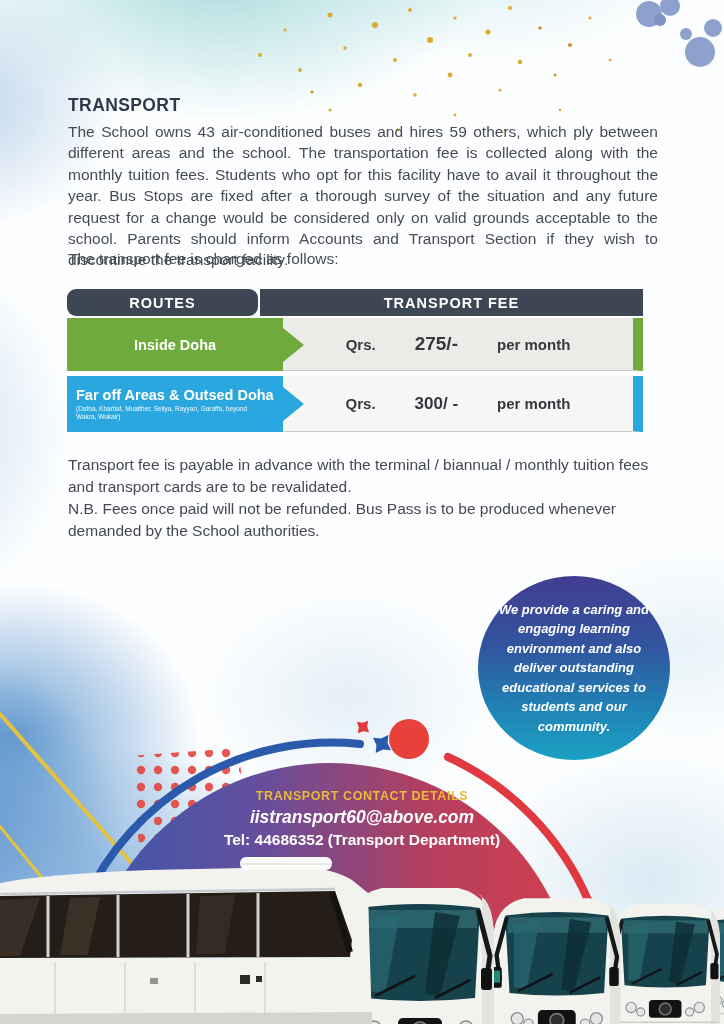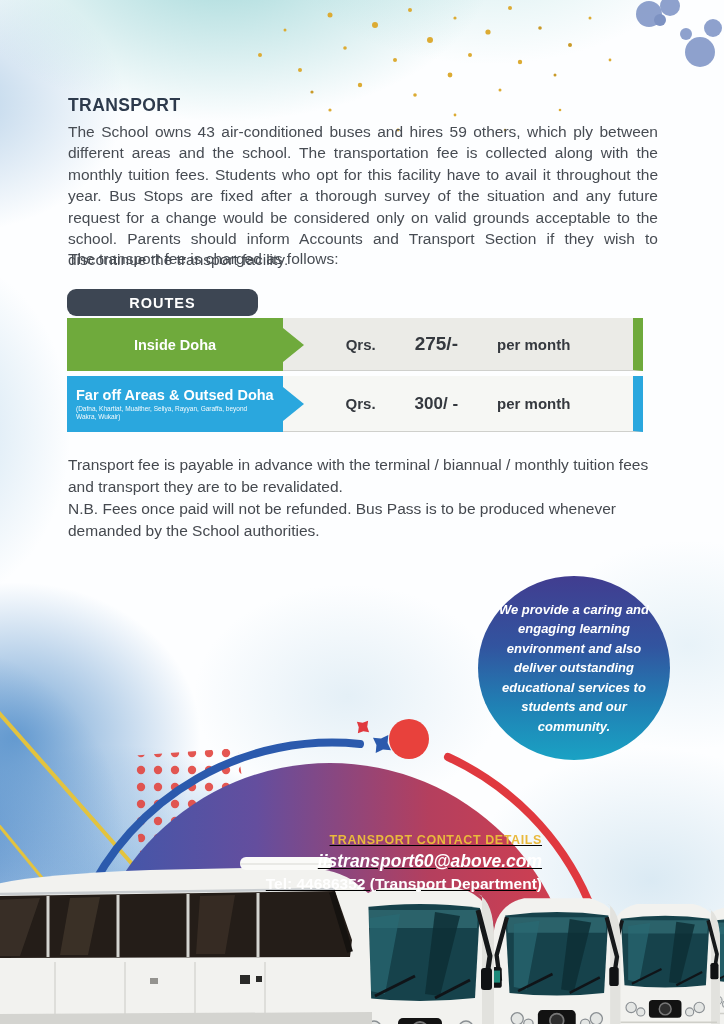--- a/index.html
+++ b/index.html
@@ -56,21 +56,21 @@
   .fee-cell .qrs,.fee-cell .per{font-size:15px;font-weight:700;}
   .fee-cell .amt{font-size:19px;font-weight:700;margin:0 4px;text-align:right;}
   .fee-row.second .amt{font-size:17px;}
   
   .badge{position:absolute;left:478px;top:576px;width:192px;height:184px;border-radius:50%;
     background:linear-gradient(180deg,#413d90 0%,#32549f 38%,#2080b4 70%,#1aa2c4 100%);
     display:flex;align-items:center;justify-content:center;}
   .badge-text{width:158px;color:#fff;font-size:13px;font-weight:700;font-style:italic;
     line-height:1.5;text-align:center;}
   
-  .contact{position:absolute;left:182px;top:833px;width:360px;text-align:right;text-decoration:underline;}
+  .contact{position:absolute;left:182px;top:789px;width:360px;text-align:center;}
   .contact-title{font-size:12.5px;font-weight:700;letter-spacing:.6px;color:#e9b93c;margin-bottom:4px;}
   .contact-email{font-size:17.5px;font-weight:700;font-style:italic;color:#fff;margin-bottom:3px;}
   .contact-phone{font-size:15.5px;font-weight:700;color:#fff;}
 </style>
 </head>
 <body>
 
 <div class="page">
 
   <svg class="art" viewBox="0 0 724 1024" aria-hidden="true">
@@ -209,20 +209,21 @@
     </g>
   </svg>
 
   <div class="heading">TRANSPORT</div>
   <div class="intro">The School owns 43 air-conditioned buses and hires 59 others, which ply between different areas and the school. The transportation fee is collected along with the monthly tuition fees. Students who opt for this facility have to avail it throughout the year. Bus Stops are fixed after a thorough survey of the situation and any future request for a change would be considered only on valid grounds acceptable to the school. Parents should inform Accounts and Transport Section if they wish to discontinue the transport facility.</div>
   <div class="intro-follow">The transport fee is charged as follows:</div>
 
   <div class="fee-table">
     <div class="fee-header">
       <div class="hcell h1">ROUTES</div>
+      <div class="hcell h2">TRANSPORT FEE</div>
     </div>
     <div class="fee-row">
       <div class="route-cell green">
         <div class="route-title">Inside Doha</div>
       </div>
       <div class="fee-cell g">
         <span class="qrs">Qrs.</span>
         <span class="amt">275/-</span>
         <span class="per">per month</span>
       </div>
@@ -234,21 +235,21 @@
       </div>
       <div class="fee-cell b">
         <span class="qrs">Qrs.</span>
         <span class="amt">300/ -</span>
         <span class="per">per month</span>
       </div>
     </div>
   </div>
 
   <div class="notes">
-    <p>Transport fee is payable in advance with the terminal / biannual / monthly tuition fees and transport they are to be revalidated.</p>
+    <p>Transport fee is payable in advance with the terminal / biannual / monthly tuition fees and transport cards are to be revalidated.</p>
     <p>N.B. Fees once paid will not be refunded. Bus Pass is to be produced whenever demanded by the School authorities.</p>
   </div>
 
   <div class="badge">
     <div class="badge-text">We provide a caring and engaging learning environment and also deliver outstanding educational services to students and our community.</div>
   </div>
 
   <div class="contact">
     <div class="contact-title">TRANSPORT CONTACT DETAILS</div>
     <div class="contact-email">iistransport60@above.com</div>

